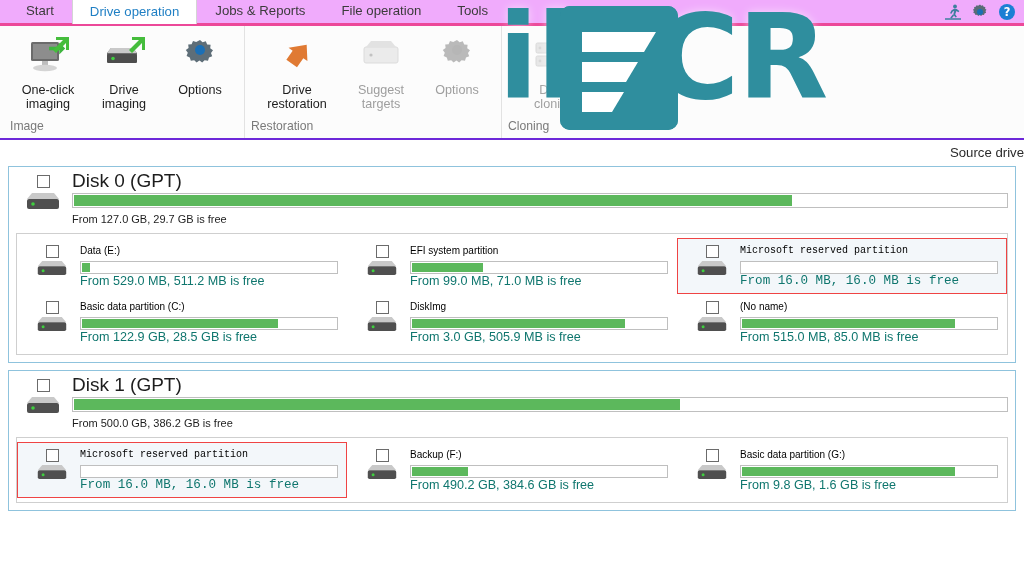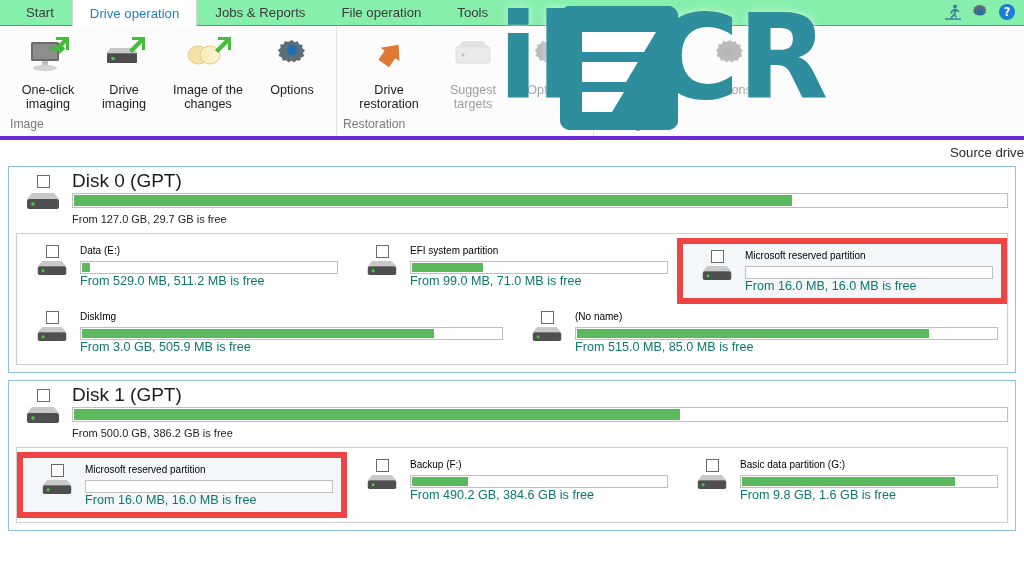--- a/index.html
+++ b/index.html
@@ -14,22 +14,22 @@
   #app {
     position: relative;
     width: 1024px; height: 576px;
     background: #ffffff;
   }
 
   
   .tabbar {
     position: relative;
     height: 26px;
-    background: #86efac;
-    border-bottom: 1px solid #ec4899;
+    background: #f0abfc;
+    border-bottom: 3px solid #ec4899;
     display: flex;
     align-items: flex-end;
     padding-left: 8px;
   }
   .tab {
     height: 26px;
     line-height: 26px;
     padding: 0 17px;
     font-size: 13.2px;
     color: #3b3b3b;
@@ -58,21 +58,21 @@
     align-items: center;
     gap: 9px;
   }
   .ticon { width: 18px; height: 18px; display:block; }
 
   
   .ribbon {
     position: relative;
     height: 114px;
     background: #fcfcfc;
-    border-bottom: 4px solid #6d28d9;
+    border-bottom: 2px solid #6d28d9;
     display: flex;
     align-items: stretch;
     padding-left: 4px;
   }
   .rgroup {
     position: relative;
     display: flex;
     flex-direction: column;
     justify-content: space-between;
     padding: 6px 6px 2px 6px;
@@ -163,22 +163,23 @@
   }
   .prow { display: flex; }
   .pcell {
     flex: 1 1 33.33%;
     display: flex;
     align-items: flex-start;
     padding: 4px 8px 4px 10px;
     border: 1px solid transparent;
   }
   .pcell.selected {
-    border: 6px solid #ef4444;
+    border: 1px solid #ef4444;
     background: #f3f7fa;
+    font-family: Liberation Mono, monospace;
   }
   .pcell-left { width: 48px; display:flex; flex-direction:column; align-items:center; flex:0 0 48px; }
   .pcell-body { flex: 1 1 auto; padding-left: 4px; }
   .ptitle { font-size: 10px; color: #000000; line-height: 15px; }
   .psub { font-size: 12.6px; color: #0f766e; line-height: 15px; margin-top: 0; }
   .pbar {
     height: 13px;
     border: 1px solid #bfbfbf;
     background: #ffffff;
     margin-top: 3px;
@@ -274,31 +275,20 @@
               <path d="M6 16 L10 11 H32 L36 16 Z" fill="#c9c9c9"></path>
               <rect x="6" y="17" width="30" height="9" rx="1.5" fill="#4d4d4d"></rect>
               <circle cx="12" cy="21.5" r="1.8" fill="#3fcf3f"></circle>
               <path d="M28 13 L38 3 L31 3 L31 0 L44 0 L44 13 L41 13 L41 6 L31 16 Z" fill="#45bd3c"></path>
             </svg>
           </span>
           <span class="cap">Drive
 imaging</span>
         </div>
 
-        <div class="rbtn wide">
-          <span class="glyph">
-            <svg width="52" height="42" viewBox="0 0 52 42">
-              <ellipse cx="16" cy="18" rx="10" ry="9" fill="#f6e2a8" stroke="#e4cb86" stroke-width="1"></ellipse>
-              <ellipse cx="28" cy="18" rx="10" ry="9" fill="#fbeec2" fill-opacity=".85" stroke="#e4cb86" stroke-width="1"></ellipse>
-              <path d="M33 13 L43 3 L36 3 L36 0 L49 0 L49 13 L46 13 L46 6 L36 16 Z" fill="#45bd3c"></path>
-            </svg>
-          </span>
-          <span class="cap">Image of the
-changes</span>
-        </div>
 
 
         <div class="rbtn">
           <span class="glyph">
             <svg width="40" height="42" viewBox="0 0 40 42">
               <path d="M20 3 l2.6 2.2 3.2-1 1.4 3.2 3.4.4-.4 3.4 2.8 2-2 2.8 1.2 3.2-3.2 1.4-1 3.2-3.4-.6-2.4 2.4-2.8-2-2.8 2-2.4-2.4-3.4.6-1-3.2L6.6 19l1.2-3.2-2-2.8 2.8-2-.4-3.4 3.4-.4 1.4-3.2 3.2 1z" fill="#5e6e78"></path>
               <circle cx="20" cy="13" r="5" fill="#1b6fb5"></circle>
             </svg>
           </span>
           <span class="cap">Options</span>
@@ -452,20 +442,39 @@
               <div class="ptitle">Microsoft reserved partition</div>
               <div class="pbar">
                   <div class="fill" style="width: 0%;"></div>
                 </div>
               <div class="psub">From 16.0 MB, 16.0 MB is free</div>
             </div>
           </div>
         </div>
 
         <div class="prow">
+          <div class="pcell">
+            <div class="pcell-left">
+              <span class="cb"></span>
+              <span>
+                <svg width="32" height="20" viewBox="0 0 36 22">
+                    <path d="M2 9 L7 3 H29 L34 9 Z" fill="#c9c9c9"></path>
+                    <rect x="2" y="9" width="32" height="10" rx="2" fill="#4f4f4f"></rect>
+                    <circle cx="8" cy="14" r="1.7" fill="#3fcf3f"></circle>
+                  </svg>
+              </span>
+            </div>
+            <div class="pcell-body">
+              <div class="ptitle">Basic data partition (C:)</div>
+              <div class="pbar">
+                  <div class="fill" style="width: 77%;"></div>
+                </div>
+              <div class="psub">From 122.9 GB, 28.5 GB is free</div>
+            </div>
+          </div>
 
           <div class="pcell">
             <div class="pcell-left">
               <span class="cb"></span>
               <span>
                 <svg width="32" height="20" viewBox="0 0 36 22">
                     <path d="M2 9 L7 3 H29 L34 9 Z" fill="#c9c9c9"></path>
                     <rect x="2" y="9" width="32" height="10" rx="2" fill="#4f4f4f"></rect>
                     <circle cx="8" cy="14" r="1.7" fill="#3fcf3f"></circle>
                   </svg>

